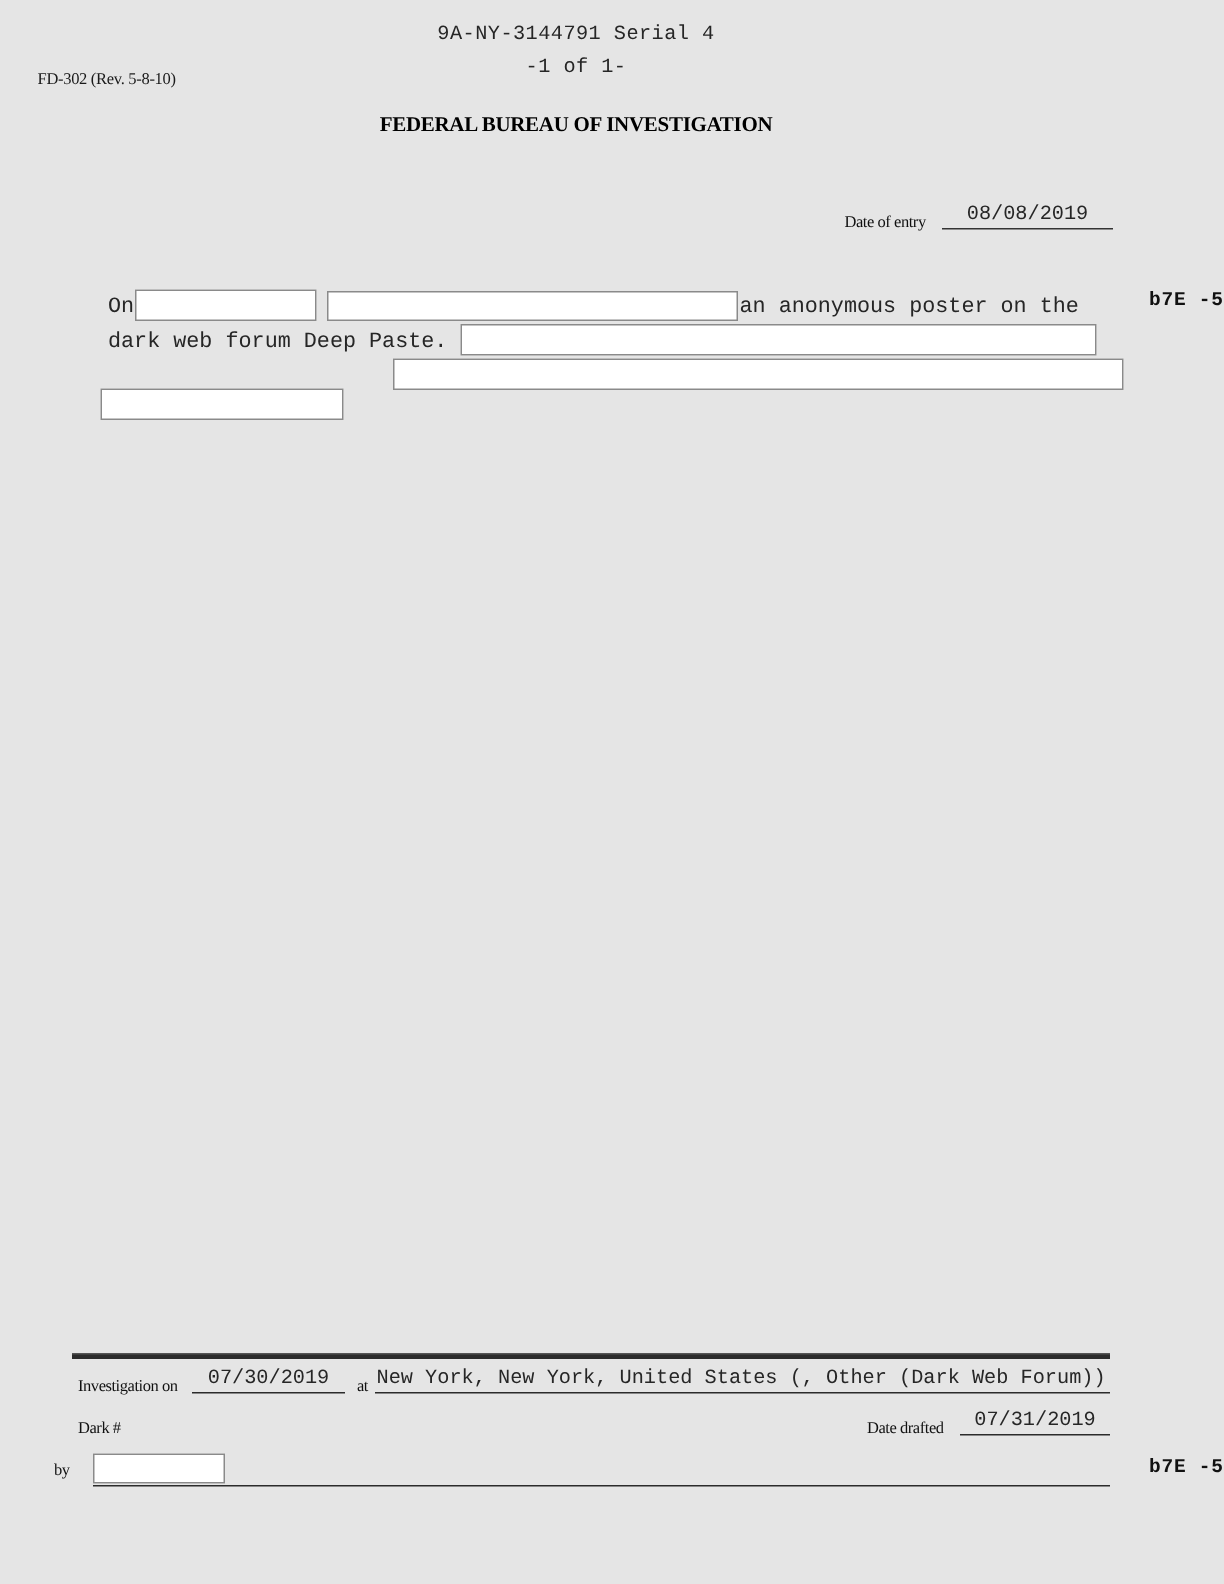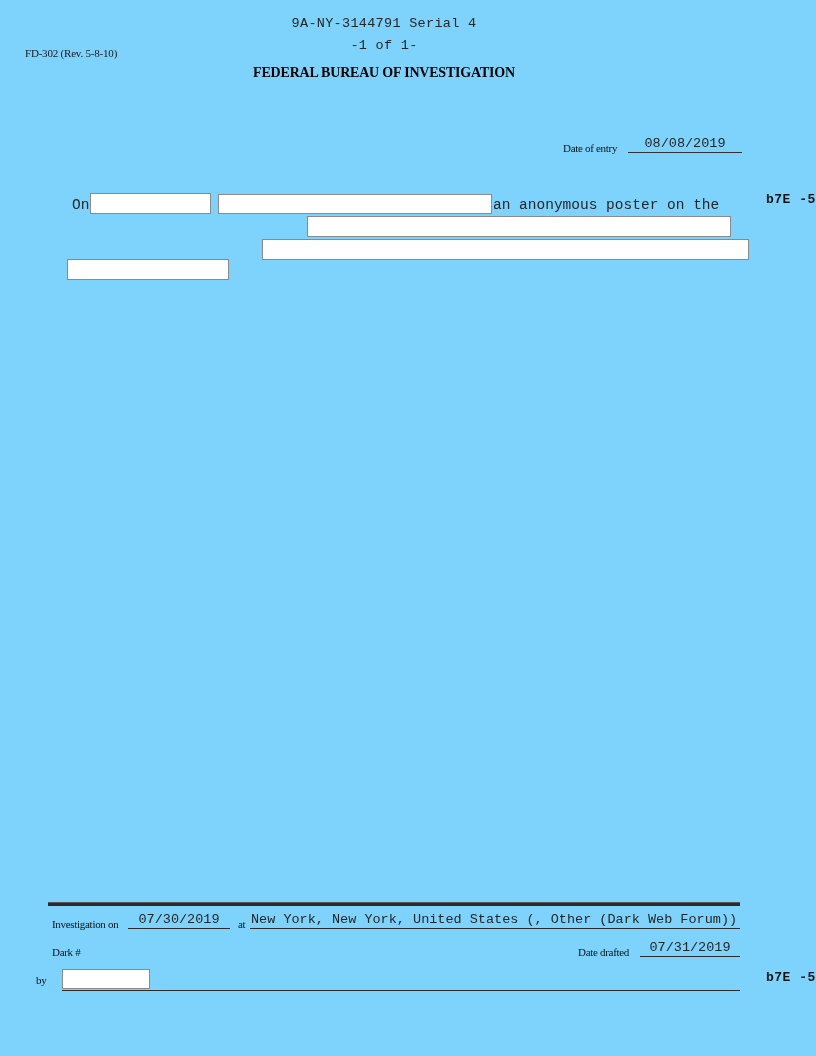--- a/index.html
+++ b/index.html
@@ -4,21 +4,21 @@
 <style>
   html, body {
     margin: 0;
     padding: 0;
     background: #ffffff;
   }
   .page {
     position: relative;
     width: 816px;
     height: 1056px;
-    background: #7dd3fc;
+    background: #e5e5e5;
     font-family: "Liberation Serif", serif;
     color: #1a1a1a;
     overflow: hidden;
   }
   .abs { position: absolute; }
   .mono {
     font-family: "Liberation Mono", "DejaVu Sans Mono", monospace;
     color: #262626;
   }
   .serif-small {
@@ -42,21 +42,21 @@
     font-size: 13.5px;
     letter-spacing: 0.3px;
   }
   .form-number {
     left: 25px;
     top: 47px;
     font-size: 11px;
     letter-spacing: -0.2px;
   }
   .agency-title {
-    top: 65px;
+    top: 76px;
     font-weight: bold;
     font-size: 14px;
     letter-spacing: -0.2px;
     font-family: "Liberation Serif", serif;
     color: #000;
   }
   .entry-label {
     left: 563px;
     top: 142px;
     font-size: 11px;
@@ -134,20 +134,21 @@
   <div class="abs mono body-text" style="left:72px; top:195px;">On</div>
 
   <div class="redaction-box" style="left:90px; top:193px; width:121px; height:21px;"></div>
 
   <div class="redaction-box" style="left:218px; top:194px; width:274px; height:20px;"></div>
 
   <div class="abs mono body-text" style="left:493px; top:195px;">an anonymous poster on the</div>
 
   <div class="abs mono b7e" style="left:766px; top:192px;">b7E -5</div>
 
+  <div class="abs mono body-text" style="left:72px; top:218px;">dark web forum Deep Paste.</div>
 
   <div class="redaction-box" style="left:307px; top:216px; width:424px; height:21px;"></div>
 
 
   <div class="redaction-box" style="left:262px; top:239px; width:487px; height:21px;"></div>
 
   <div class="redaction-box" style="left:67px; top:259px; width:162px; height:21px;"></div>
 
   <div class="abs footer-rule"></div>
 

